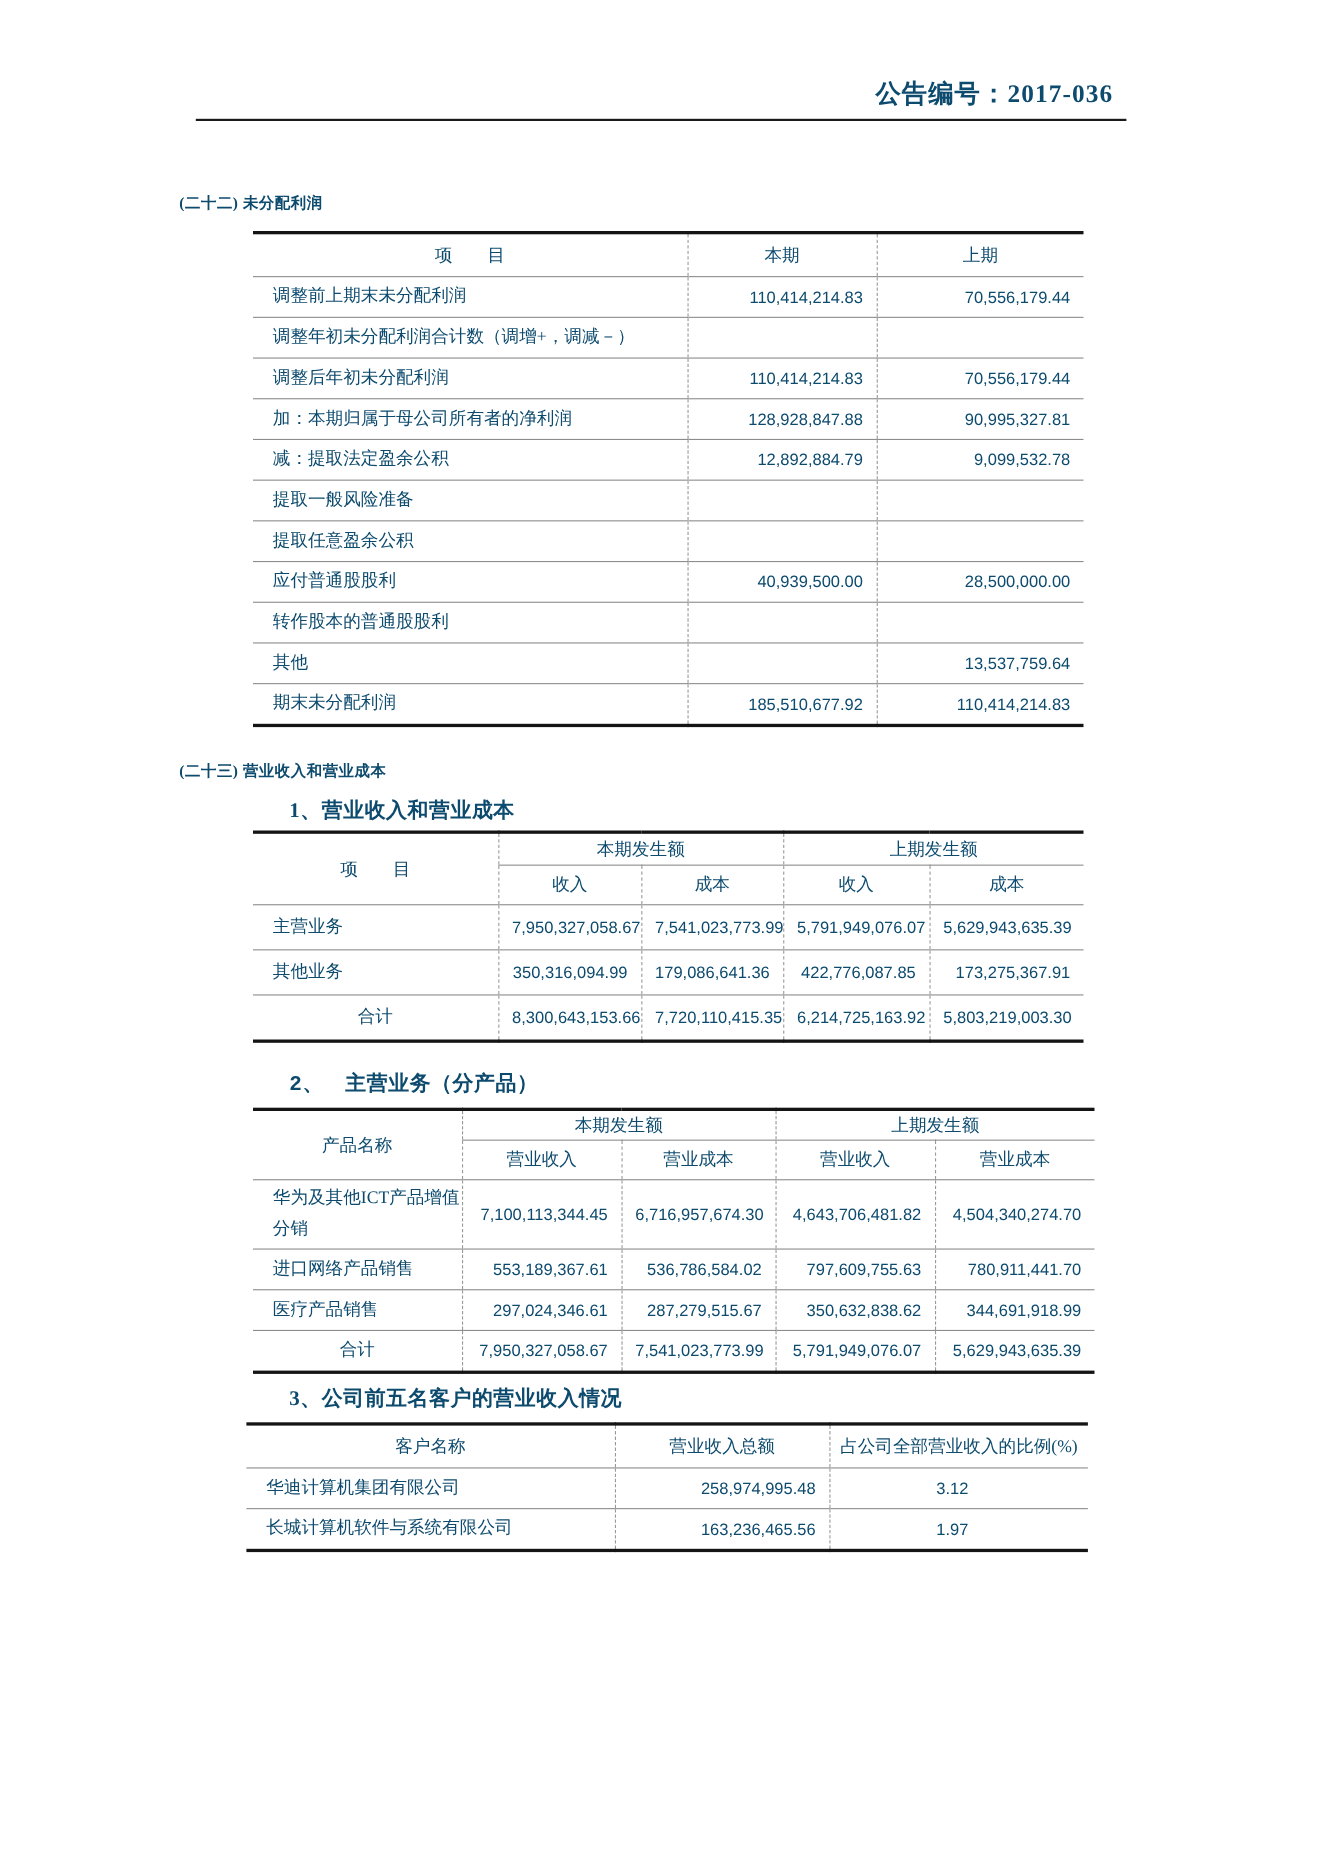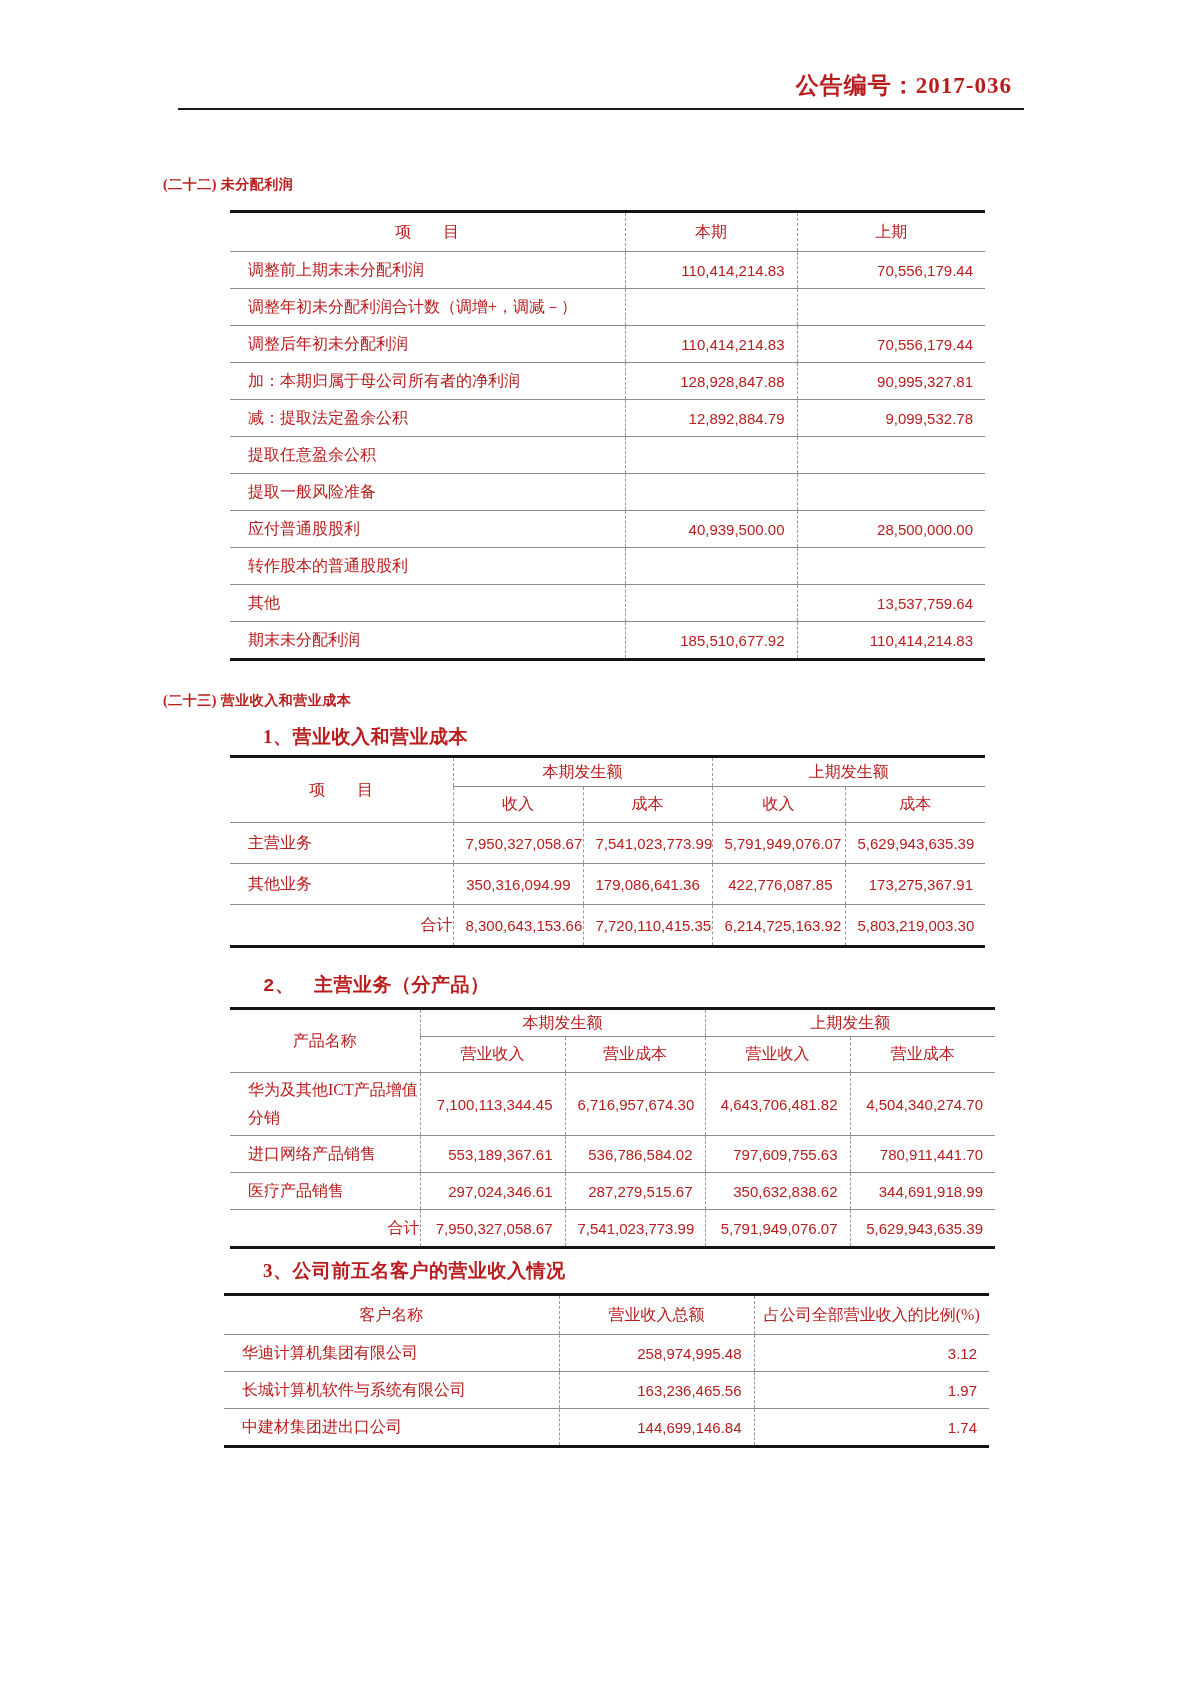--- a/index.html
+++ b/index.html
@@ -1,20 +1,20 @@
 <!DOCTYPE html>
 <html><head>
 <meta charset="utf-8">
 <style>
   html,body{margin:0;padding:0;background:#ffffff;}
   .page{
     position:relative;
     width:1200px;height:1696px;
     background:#ffffff;
-    color:#b91c1c;
+    color:#0c4a6e;
     font-family:"Liberation Serif","DejaVu Serif",serif;
     overflow:hidden;
   }
   
   .doc-header{
     position:absolute;top:70px;left:178px;width:846px;
     text-align:right;
     font-size:23px;font-weight:bold;
     letter-spacing:1px;
     padding:0 12px 7px 0;
@@ -53,21 +53,21 @@
   th{text-align:center;}
   .bl{border-left:1px dashed #999;}
   .br{border-right:1px dashed #999;}
   .lbl{text-align:left;padding-left:18px;line-height:1.75;}
   .num{
     text-align:right;padding-right:12px;
     font-family:"Liberation Sans","DejaVu Sans",sans-serif;
     font-size:15px;
     padding-left:12px;
   }
-  .center{text-align:right;padding-left:0;}
+  .center{text-align:center;padding-left:0;}
   
   .t1{top:210px;left:230px;width:755px;}
   .t1 th{height:38px;}
   .t1 td{height:36px;}
   
   .t2{top:755px;left:230px;width:755px;}
   .t2 .grp{height:30px;}
   .t2 .sub{height:36px;}
   .t2 td{height:40px;}
   
@@ -121,26 +121,26 @@
       <td class="lbl">加：本期归属于母公司所有者的净利润</td>
       <td class="num bl">128,928,847.88</td>
       <td class="num bl">90,995,327.81</td>
     </tr>
     <tr>
       <td class="lbl">减：提取法定盈余公积</td>
       <td class="num bl">12,892,884.79</td>
       <td class="num bl">9,099,532.78</td>
     </tr>
     <tr>
+      <td class="lbl">提取一般风险准备</td>
+      <td class="num bl"></td>
+      <td class="num bl"></td>
+    </tr>
+    <tr>
       <td class="lbl">提取任意盈余公积</td>
-      <td class="num bl"></td>
-      <td class="num bl"></td>
-    </tr>
-    <tr>
-      <td class="lbl">提取一般风险准备</td>
       <td class="num bl"></td>
       <td class="num bl"></td>
     </tr>
     <tr>
       <td class="lbl">应付普通股股利</td>
       <td class="num bl">40,939,500.00</td>
       <td class="num bl">28,500,000.00</td>
     </tr>
     <tr>
       <td class="lbl">转作股本的普通股股利</td>
@@ -277,21 +277,16 @@
     <tr>
       <td class="lbl">华迪计算机集团有限公司</td>
       <td class="num bl">258,974,995.48</td>
       <td class="num bl center">3.12</td>
     </tr>
     <tr>
       <td class="lbl">长城计算机软件与系统有限公司</td>
       <td class="num bl">163,236,465.56</td>
       <td class="num bl center">1.97</td>
     </tr>
-    <tr>
-      <td class="lbl">中建材集团进出口公司</td>
-      <td class="num bl">144,699,146.84</td>
-      <td class="num bl center">1.74</td>
-    </tr>
   </tbody>
     </table>
 
 </div>
 
 </body></html>

